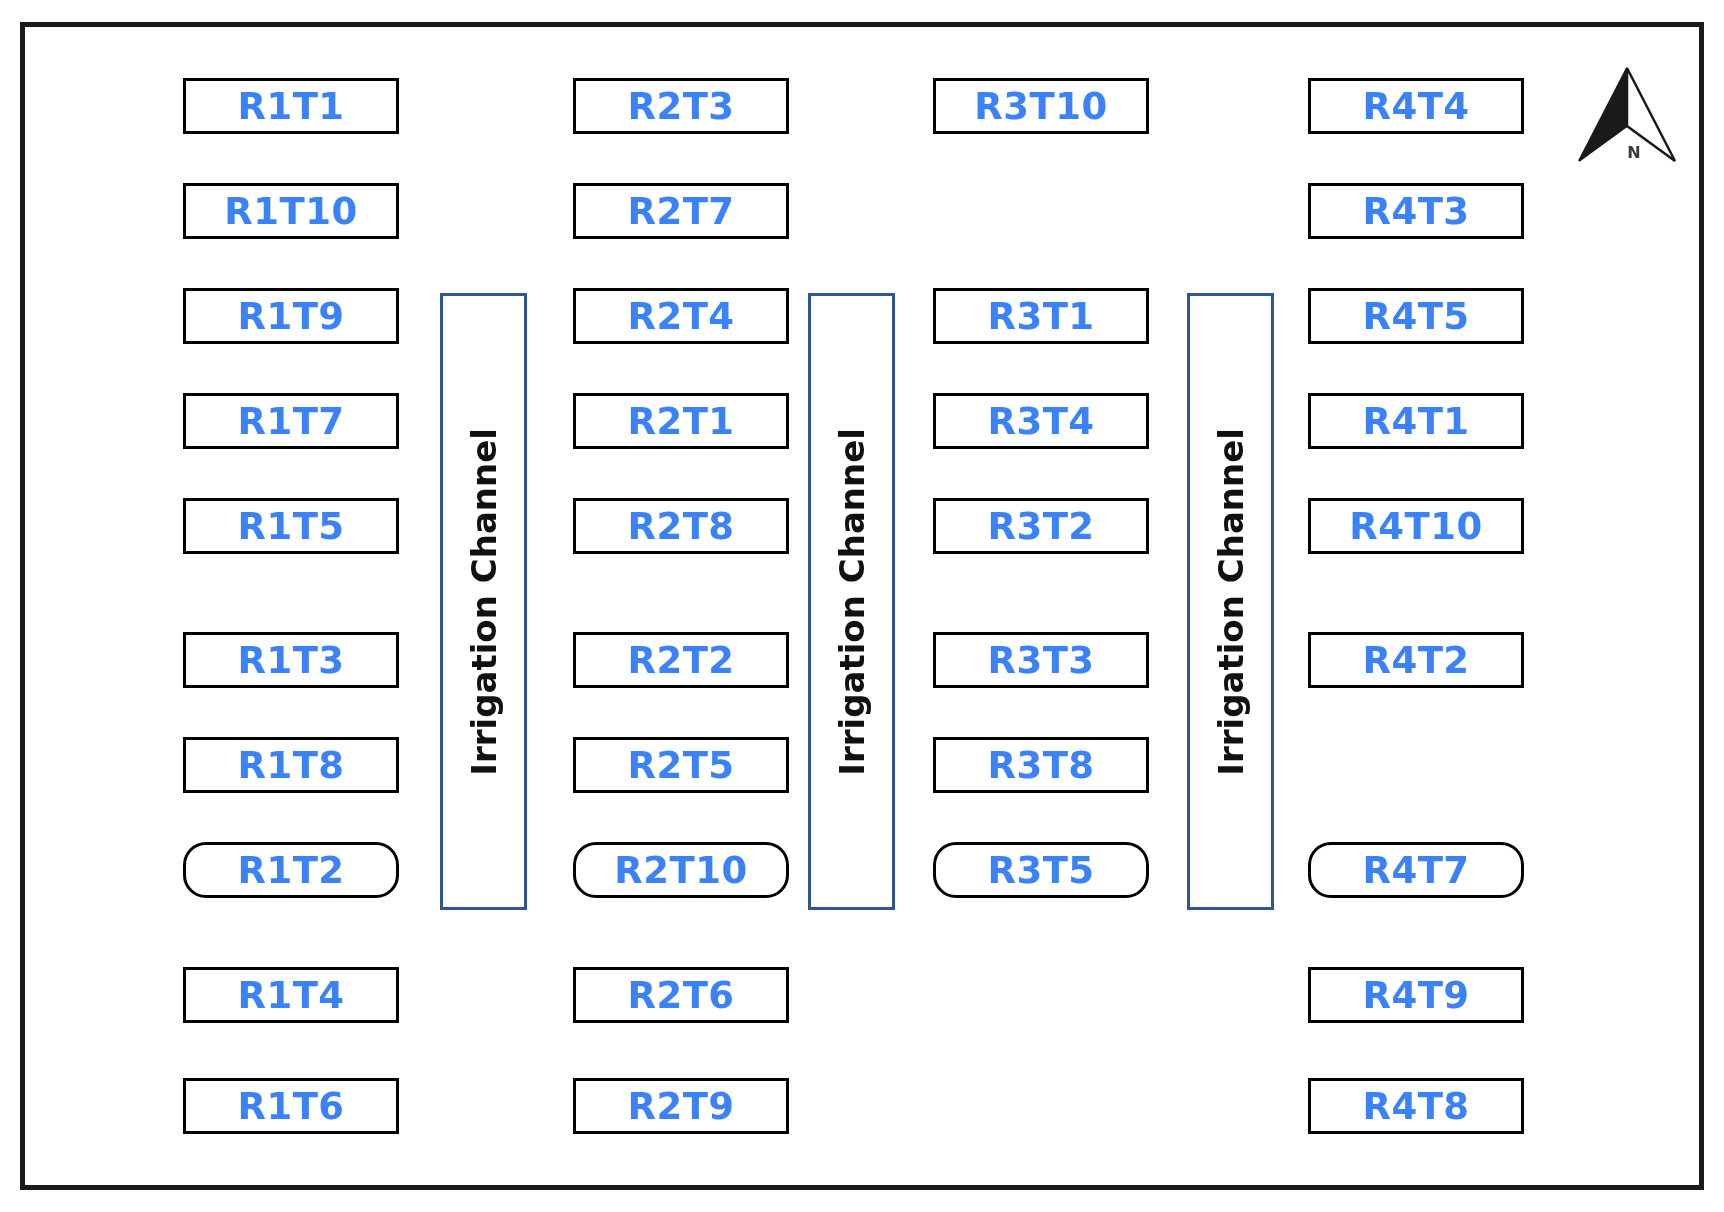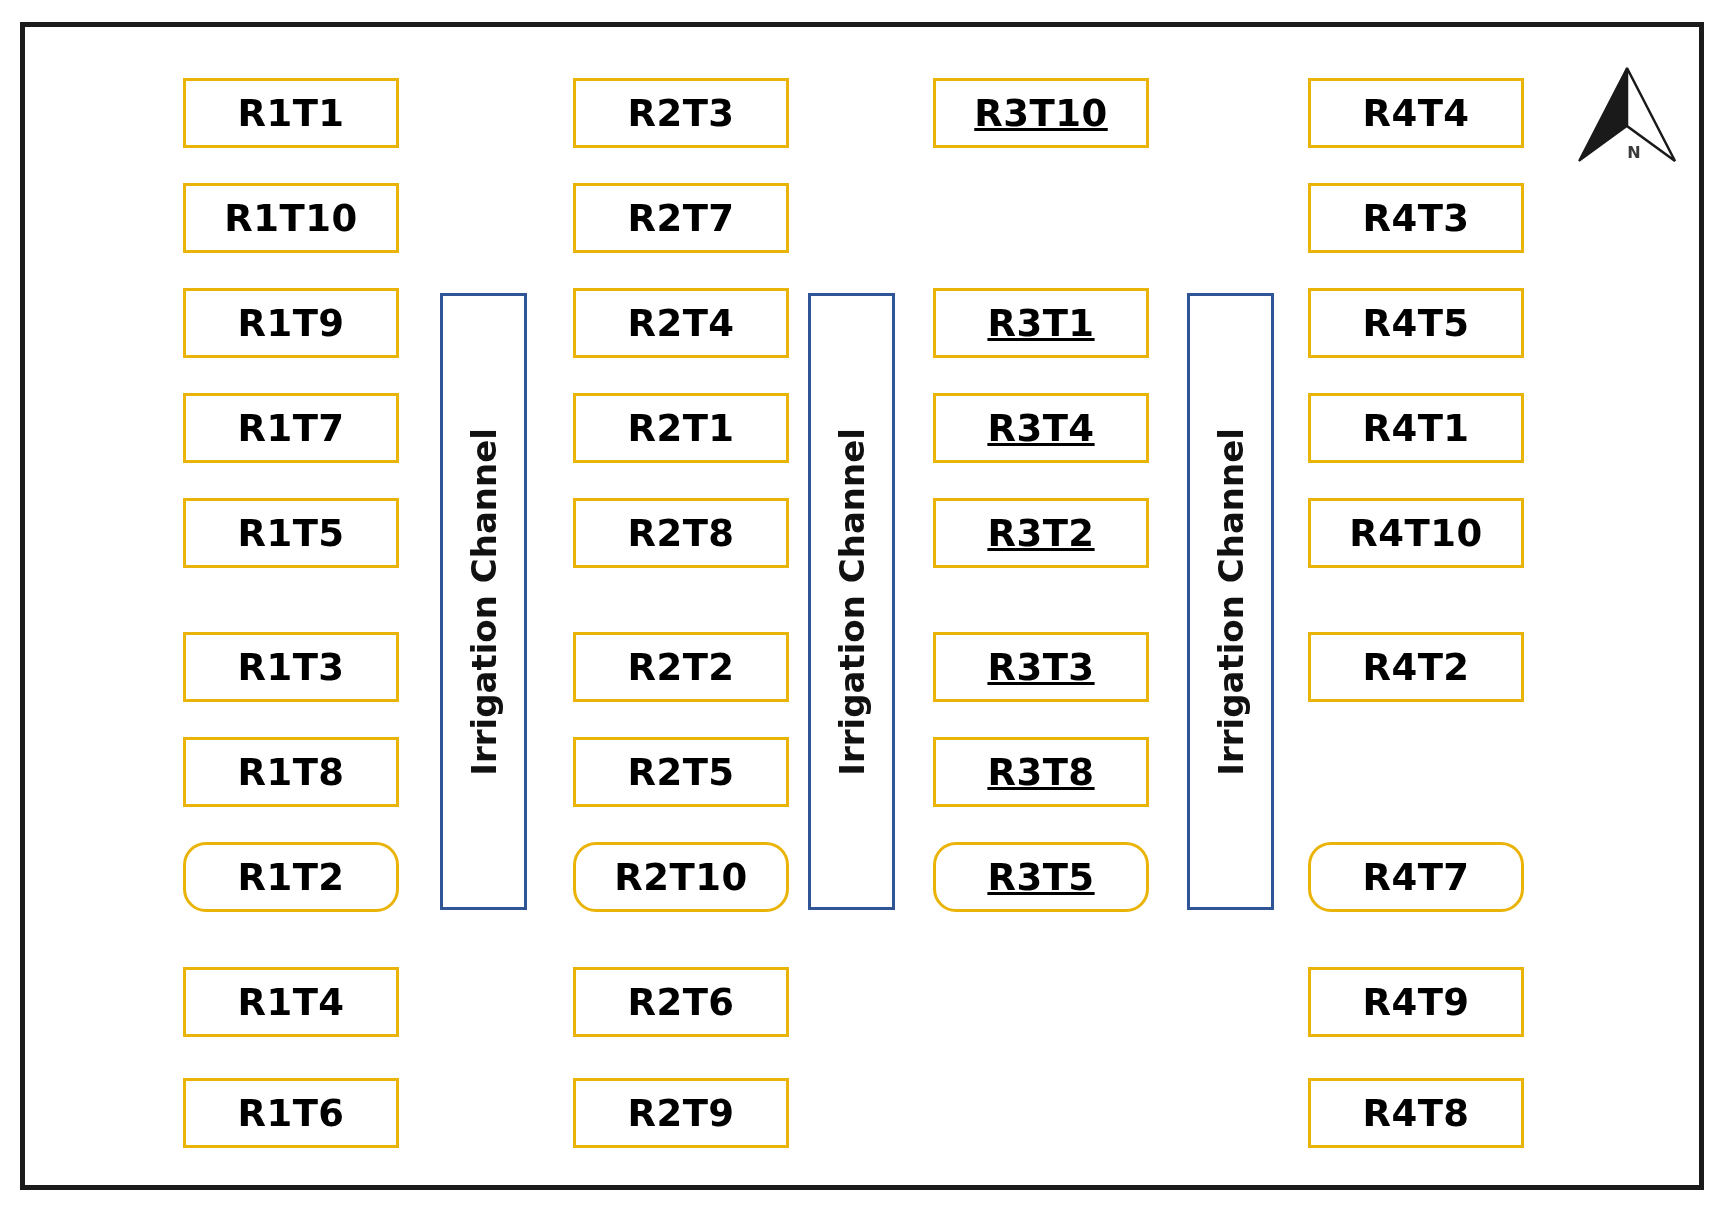--- a/index.html
+++ b/index.html
@@ -14,37 +14,37 @@
   .frame {
     position: absolute;
     left: 20px; top: 22px;
     width: 1684px; height: 1168px;
     border: 5px solid #1b1b1b;
     box-sizing: border-box;
     background: #ffffff;
   }
   .plot {
     position: absolute;
-    width: 216px; height: 70px;
-    border: 3px solid #eab308;
+    width: 216px; height: 56px;
+    border: 3px solid #000000;
     background: #ffffff;
     box-sizing: border-box;
     display: flex;
     align-items: center;
     justify-content: center;
     font-weight: bold;
     font-size: 37px;
     line-height: 1;
-    color: #000000;
+    color: #3b82f6;
     letter-spacing: 0.5px;
   }
   
   .c0 { left: 183px; }
   .c1 { left: 558px; margin-left: 15px; }
-  .c2 { left: 933px; text-decoration: underline; }
+  .c2 { left: 933px; }
   .c3 { left: 1308px; }
   
   .r0 { top: 78px; }
   .r1 { top: 183px; }
   .r2 { top: 288px; }
   .r3 { top: 393px; }
   .r4 { top: 498px; }
   .r5 { top: 632px; }
   .r6 { top: 737px; }
   .r7 { top: 842px; border-radius: 23px; }

